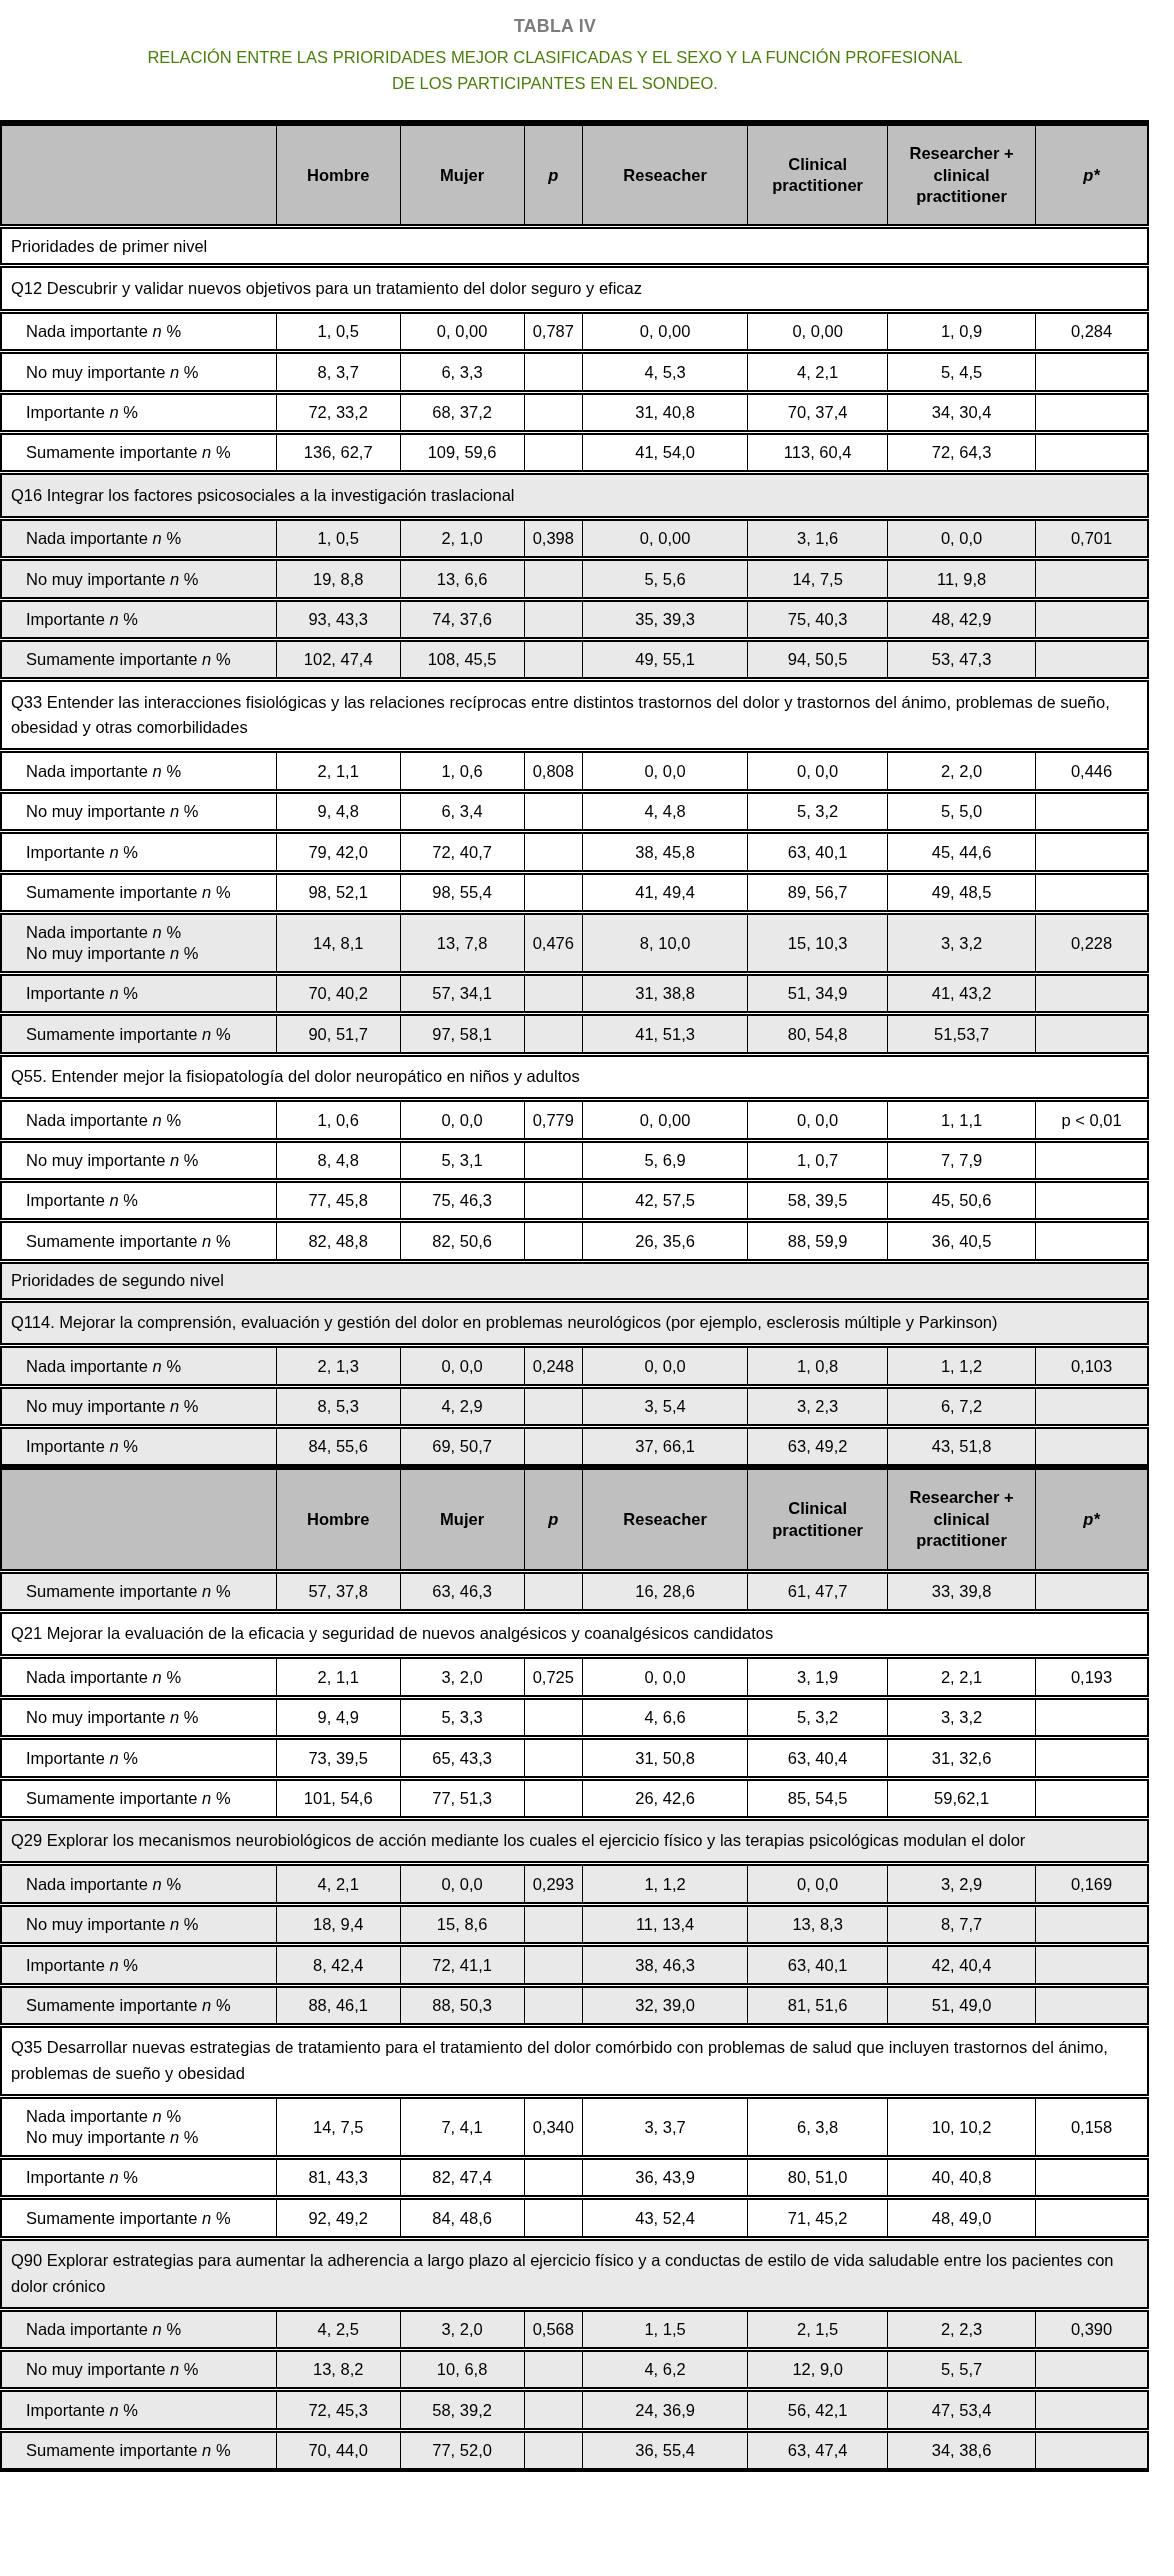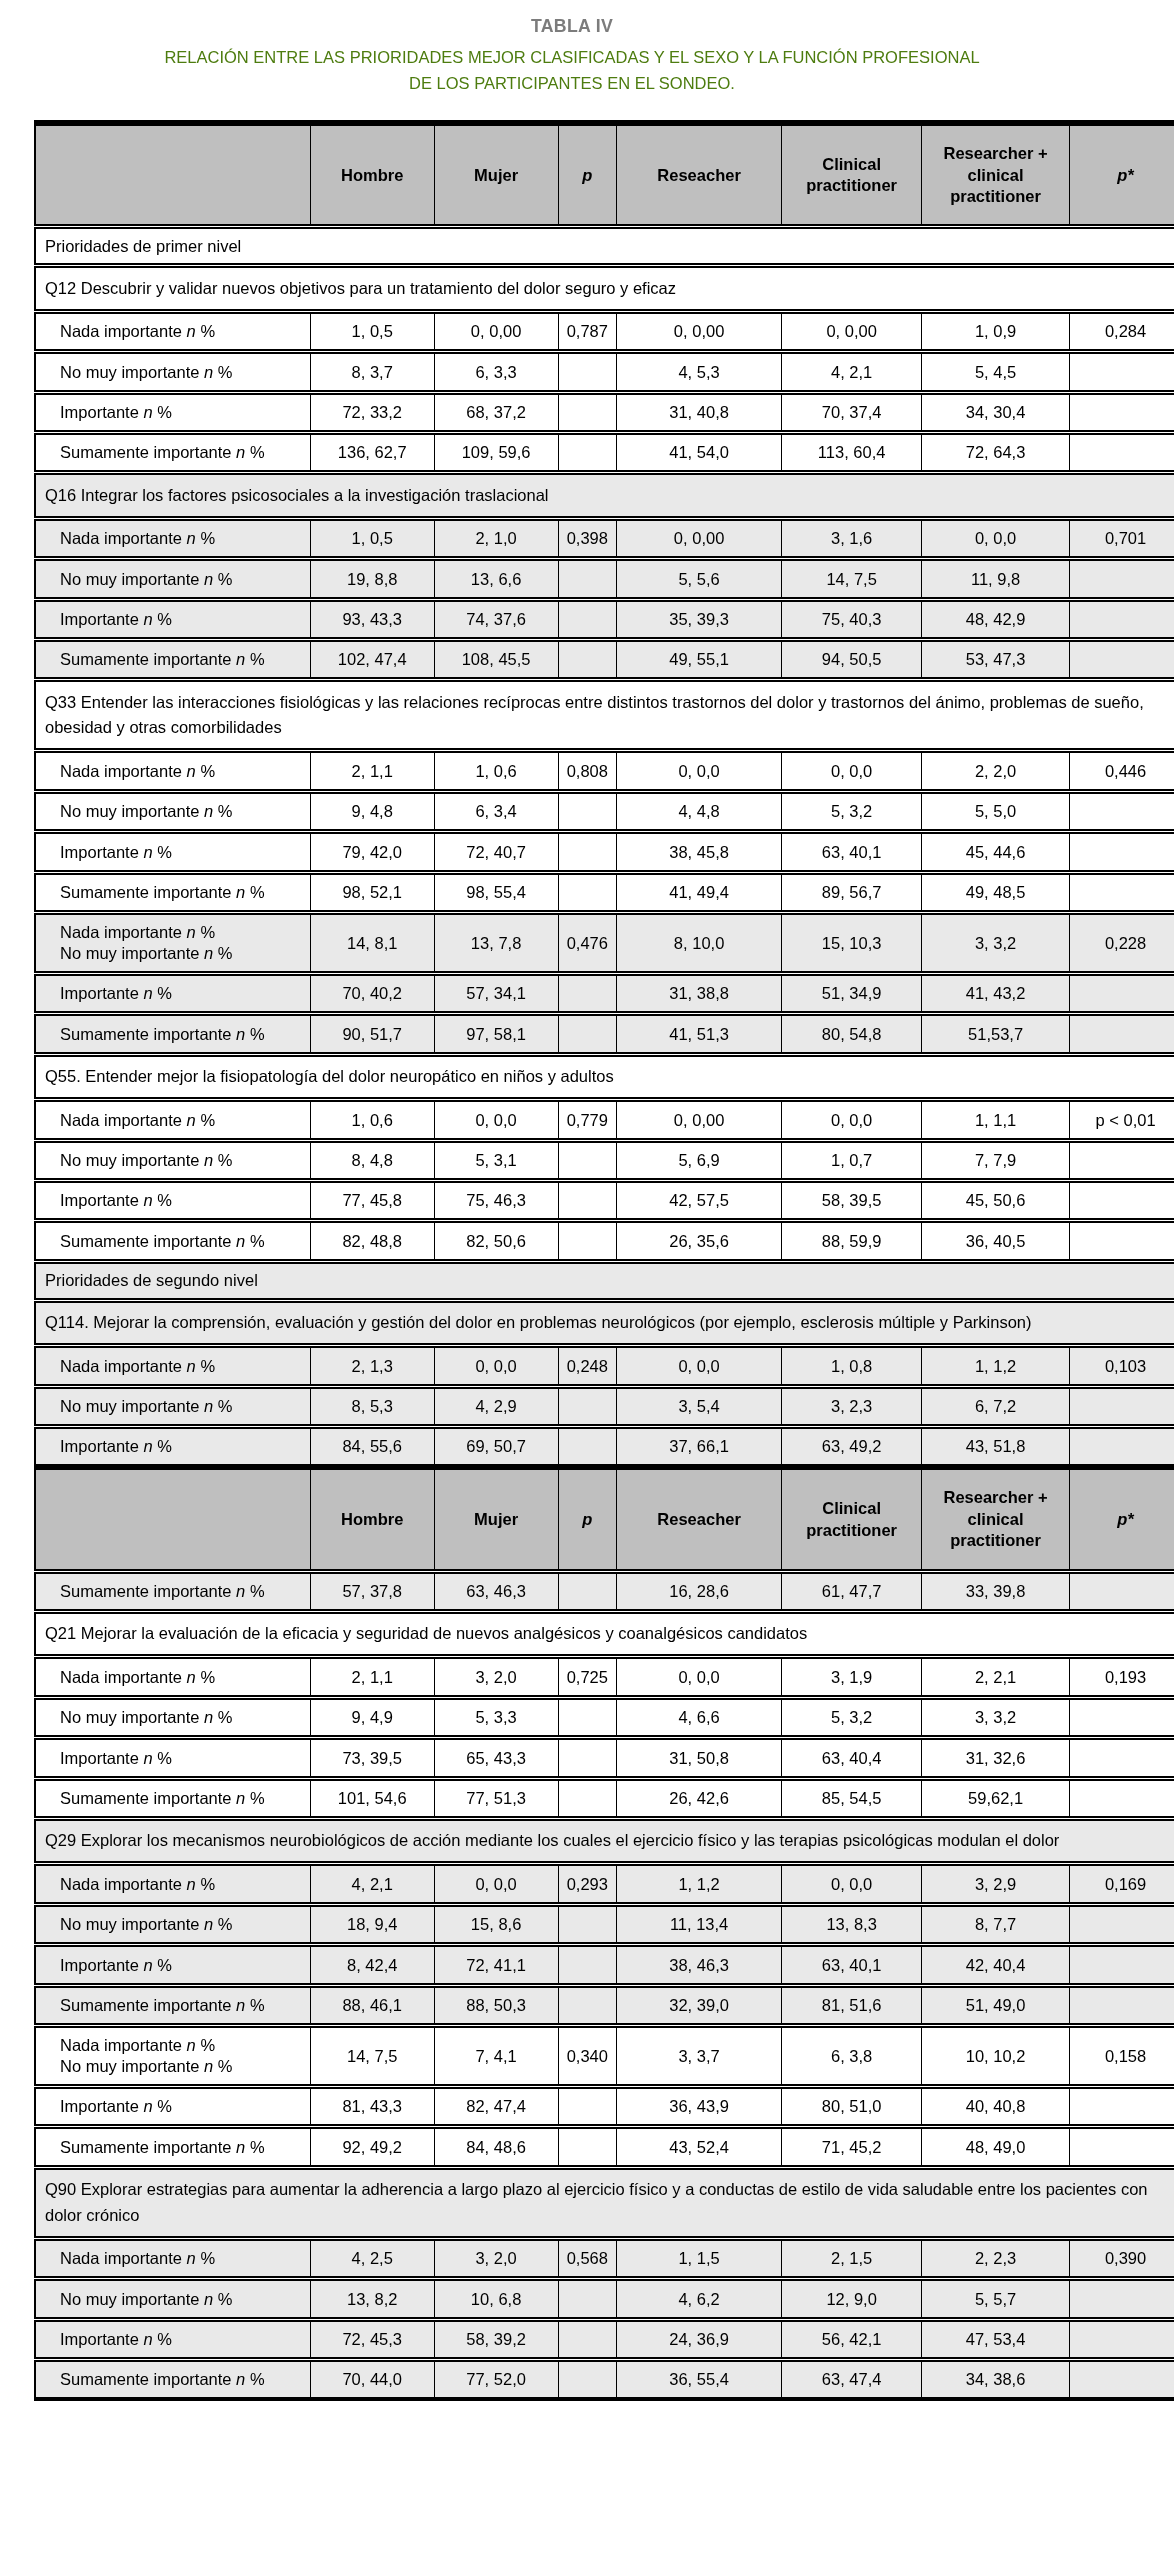--- a/index.html
+++ b/index.html
@@ -7,21 +7,20 @@
     padding: 0;
     background: #ffffff;
     font-family: "Liberation Sans", "DejaVu Sans", sans-serif;
     color: #000000;
   }
   .page {
     width: 1110px;
     min-height: 2576px;
     box-sizing: border-box;
     padding-top: 16px;
-    padding-left: 34px;
   }
   .title {
     text-align: center;
     font-size: 17.7px;
     font-weight: bold;
     color: var(--title-gray, #7c7c7c);
     letter-spacing: 0.3px;
     margin: 0 0 8px 0;
   }
   .subtitle {
@@ -456,20 +455,23 @@
         <tr class="data-row shaded">
           <td class="row-label"><span>Sumamente importante</span> <i>n</i> <span>%</span></td>
           <td>88, 46,1</td>
           <td>88, 50,3</td>
           <td></td>
           <td>32, 39,0</td>
           <td>81, 51,6</td>
           <td>51, 49,0</td>
           <td></td>
         </tr>
+        <tr class="question-row">
+          <td colspan="8">Q35 Desarrollar nuevas estrategias de tratamiento para el tratamiento del dolor comórbido con problemas de salud que incluyen trastornos del ánimo, problemas de sueño y obesidad</td>
+        </tr>
         <tr class="data-row">
           <td class="row-label"><span>Nada importante</span> <i>n</i> <span>%</span><br><span>No muy importante</span> <i>n</i> <span>%</span></td>
           <td>14, 7,5</td>
           <td>7, 4,1</td>
           <td>0,340</td>
           <td>3, 3,7</td>
           <td>6, 3,8</td>
           <td>10, 10,2</td>
           <td>0,158</td>
         </tr>

